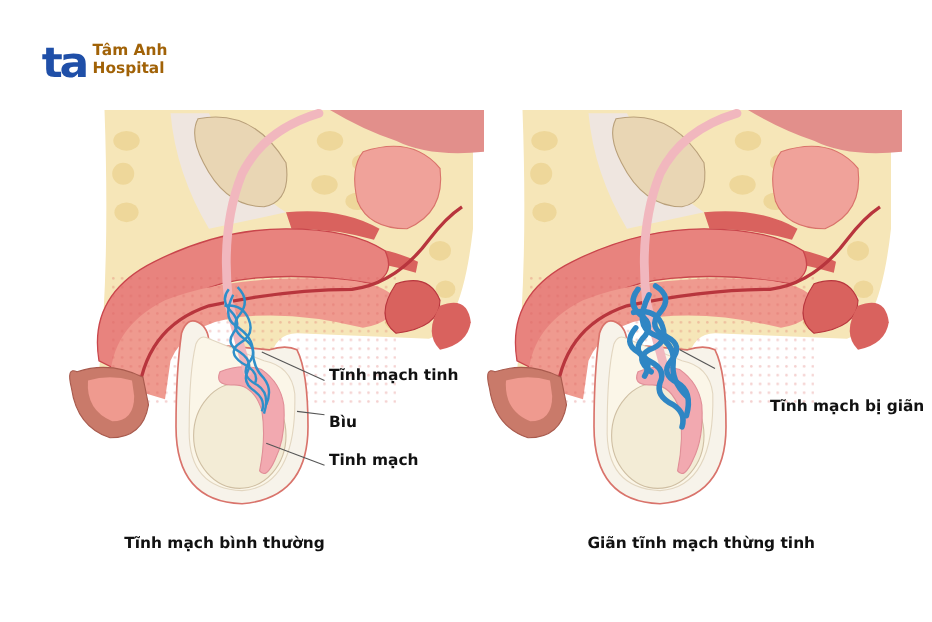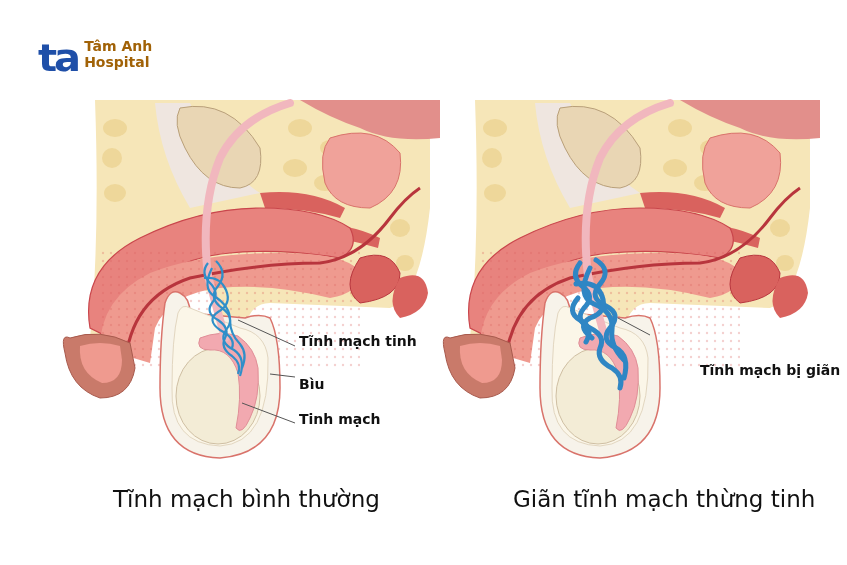--- a/index.html
+++ b/index.html
@@ -9,21 +9,21 @@
   .logo-mark { font-family: "DejaVu Sans", sans-serif; font-weight: 900; font-size: 40px;
                color: #1f4fa8; letter-spacing: -3px; line-height: 1; transform: scaleY(0.95); }
   .logo-text { margin-left: 6px; color: #a16207; font-weight: 700; font-size: 14px; line-height: 16px;
                font-family: "DejaVu Sans", sans-serif; }
   .panel { position: absolute; top: 98px; width: 380px; height: 370px; }
   .panel-left { left: 60px; }
   .panel-right { left: 440px; }
   .panel svg { width: 100%; height: 100%; display: block; }
   .label { position: absolute; font-weight: 700; font-size: 14px; color: #111;
            font-family: "DejaVu Sans", sans-serif; white-space: nowrap; }
-  .caption { position: absolute; top: 486px; font-weight: 400; font-size: 23px; color: #111;
+  .caption { position: absolute; top: 486px; font-weight: 700; font-size: 14px; color: #111;
              font-family: "DejaVu Sans", sans-serif; white-space: nowrap; }
 </style>
 </head>
 <body>
 
 <div class="logo">
   <span class="logo-mark">ta</span>
   <div class="logo-text">
     <div>Tâm Anh</div>
     <div>Hospital</div>
@@ -157,13 +157,13 @@
     </g>
     <g stroke="#555" stroke-width="1">
       <line x1="178" y1="220" x2="210" y2="237"></line>
     </g>
   </svg>
 </div>
 
 <span class="label" style="left:700px;top:333px;margin-top:29px;">Tĩnh mạch bị giãn</span>
 
 <div class="caption" style="left:113px;">Tĩnh mạch bình thường</div>
-<div class="caption" style="left:513px;">Giãn tĩnh mạch thừng tinh</div>
+<div class="caption" style="left:534px;">Giãn tĩnh mạch thừng tinh</div>
 
 </body></html>

